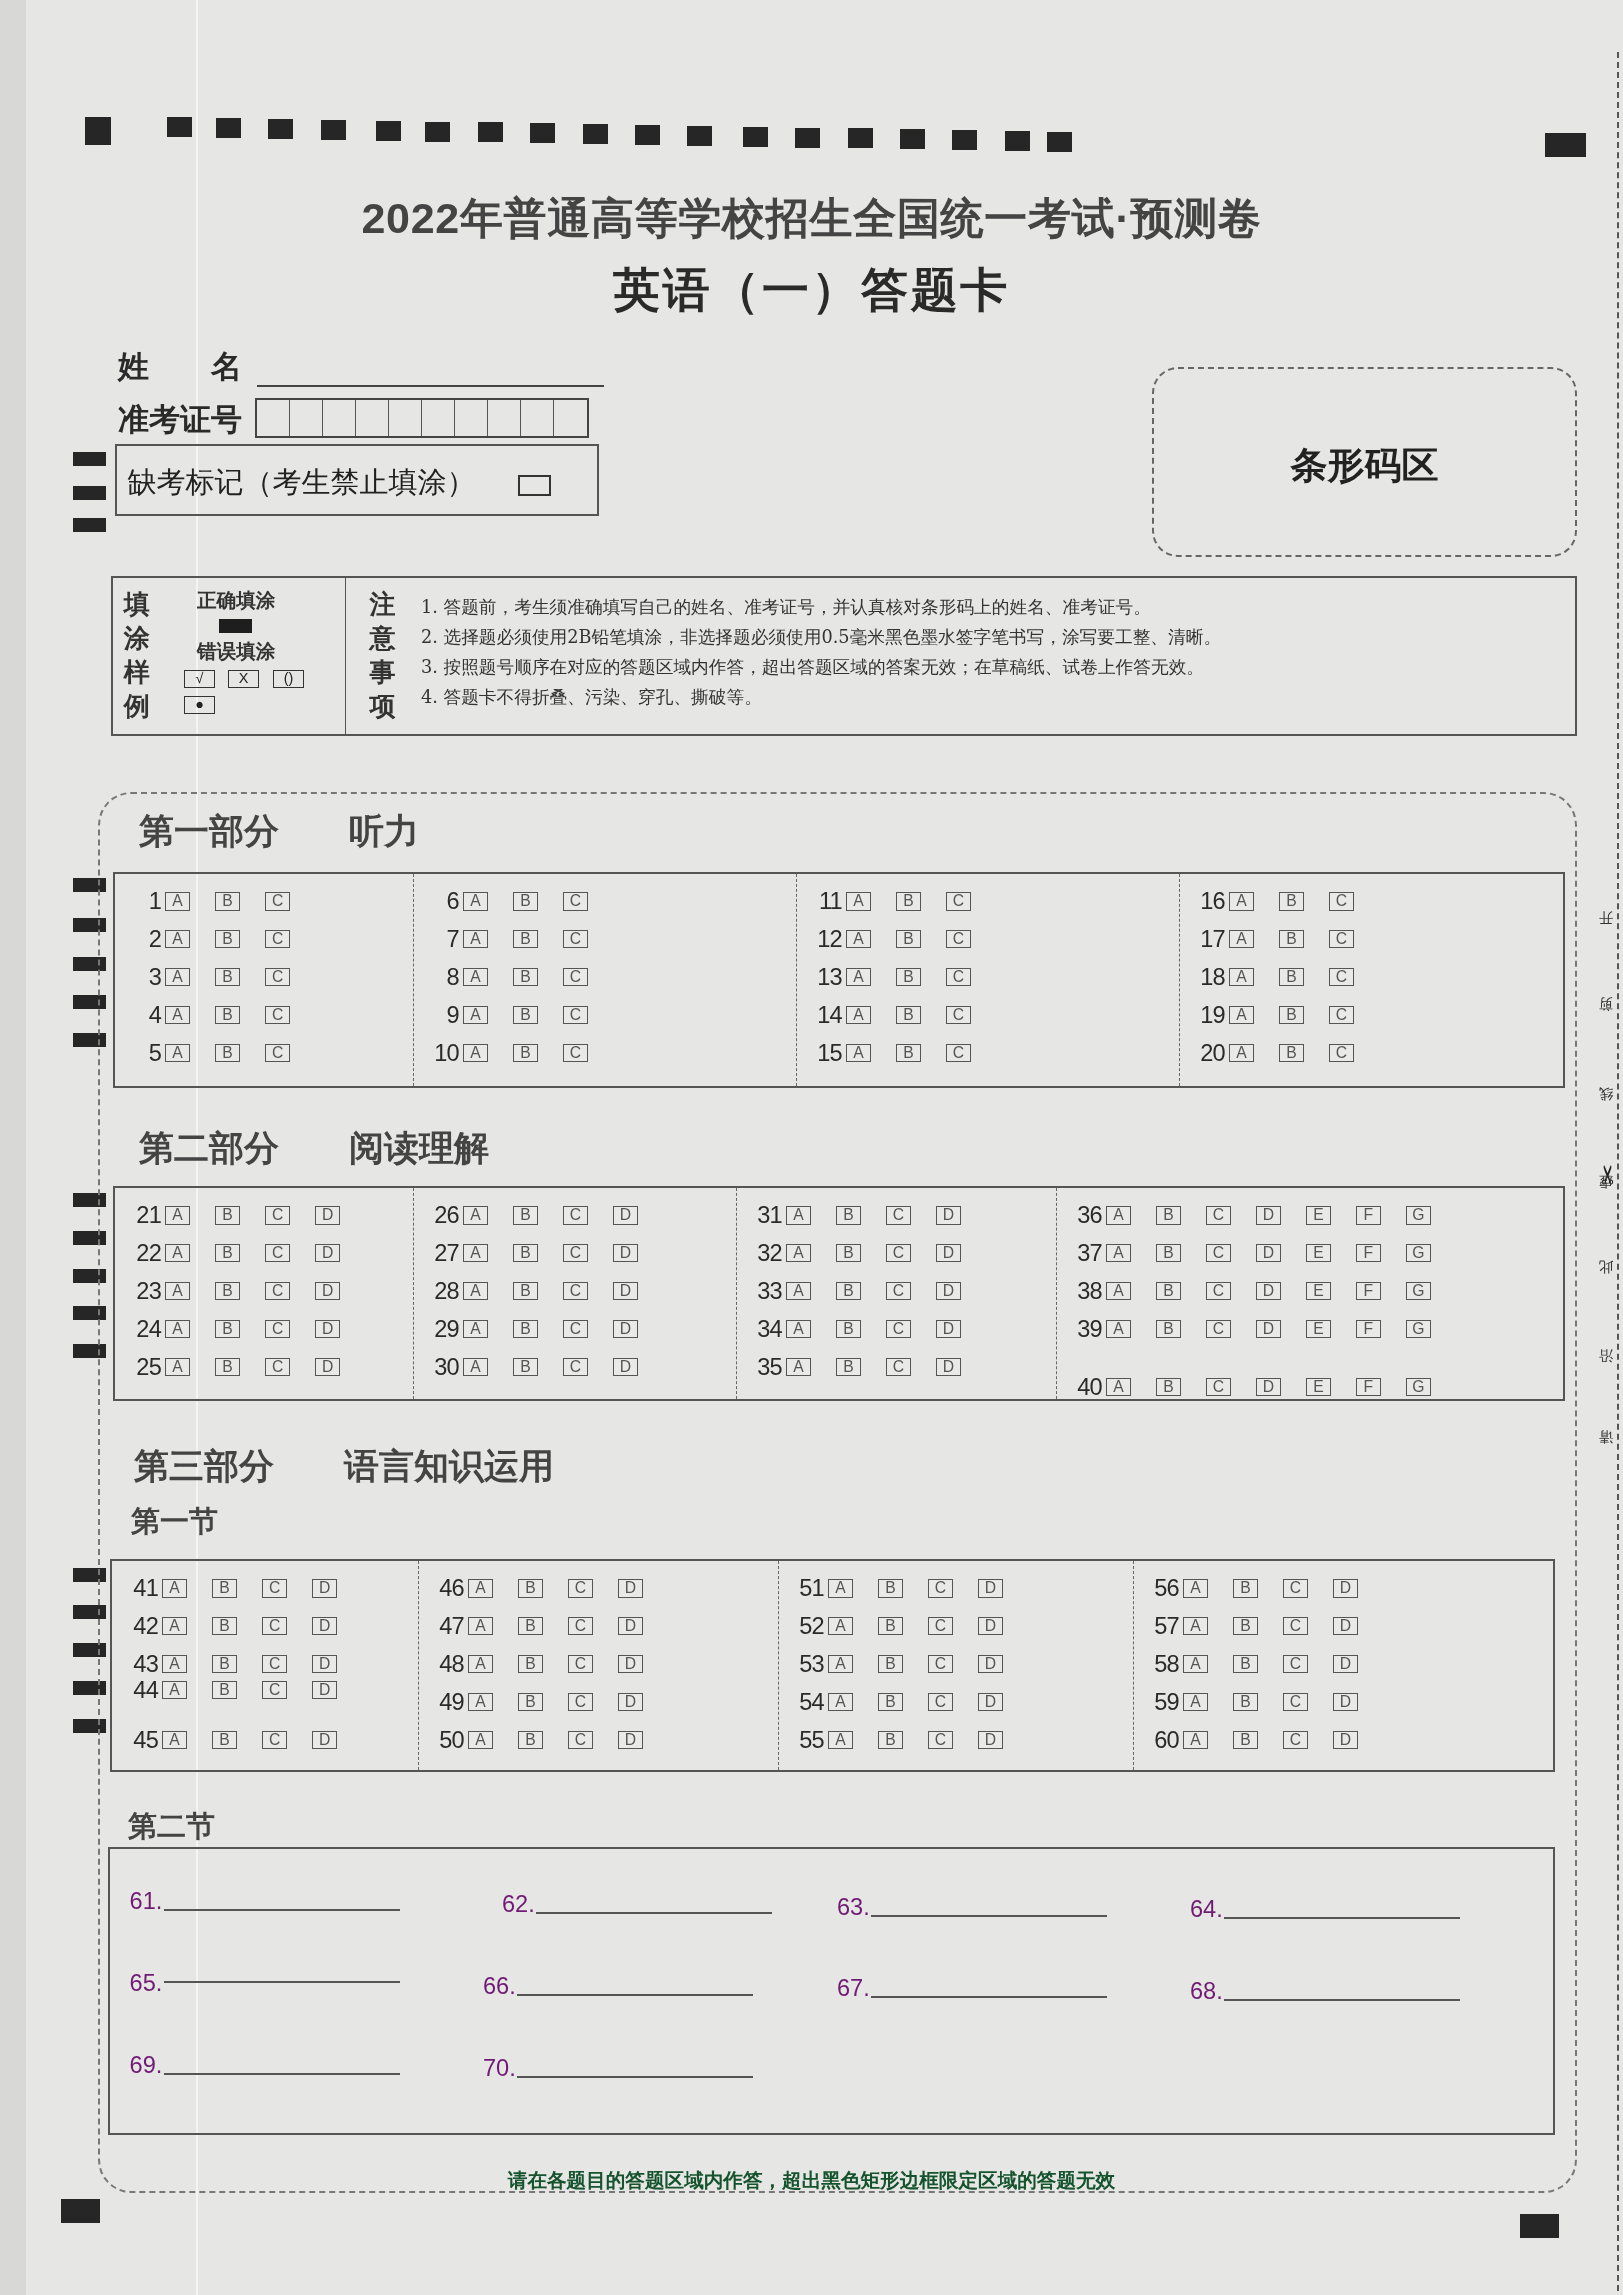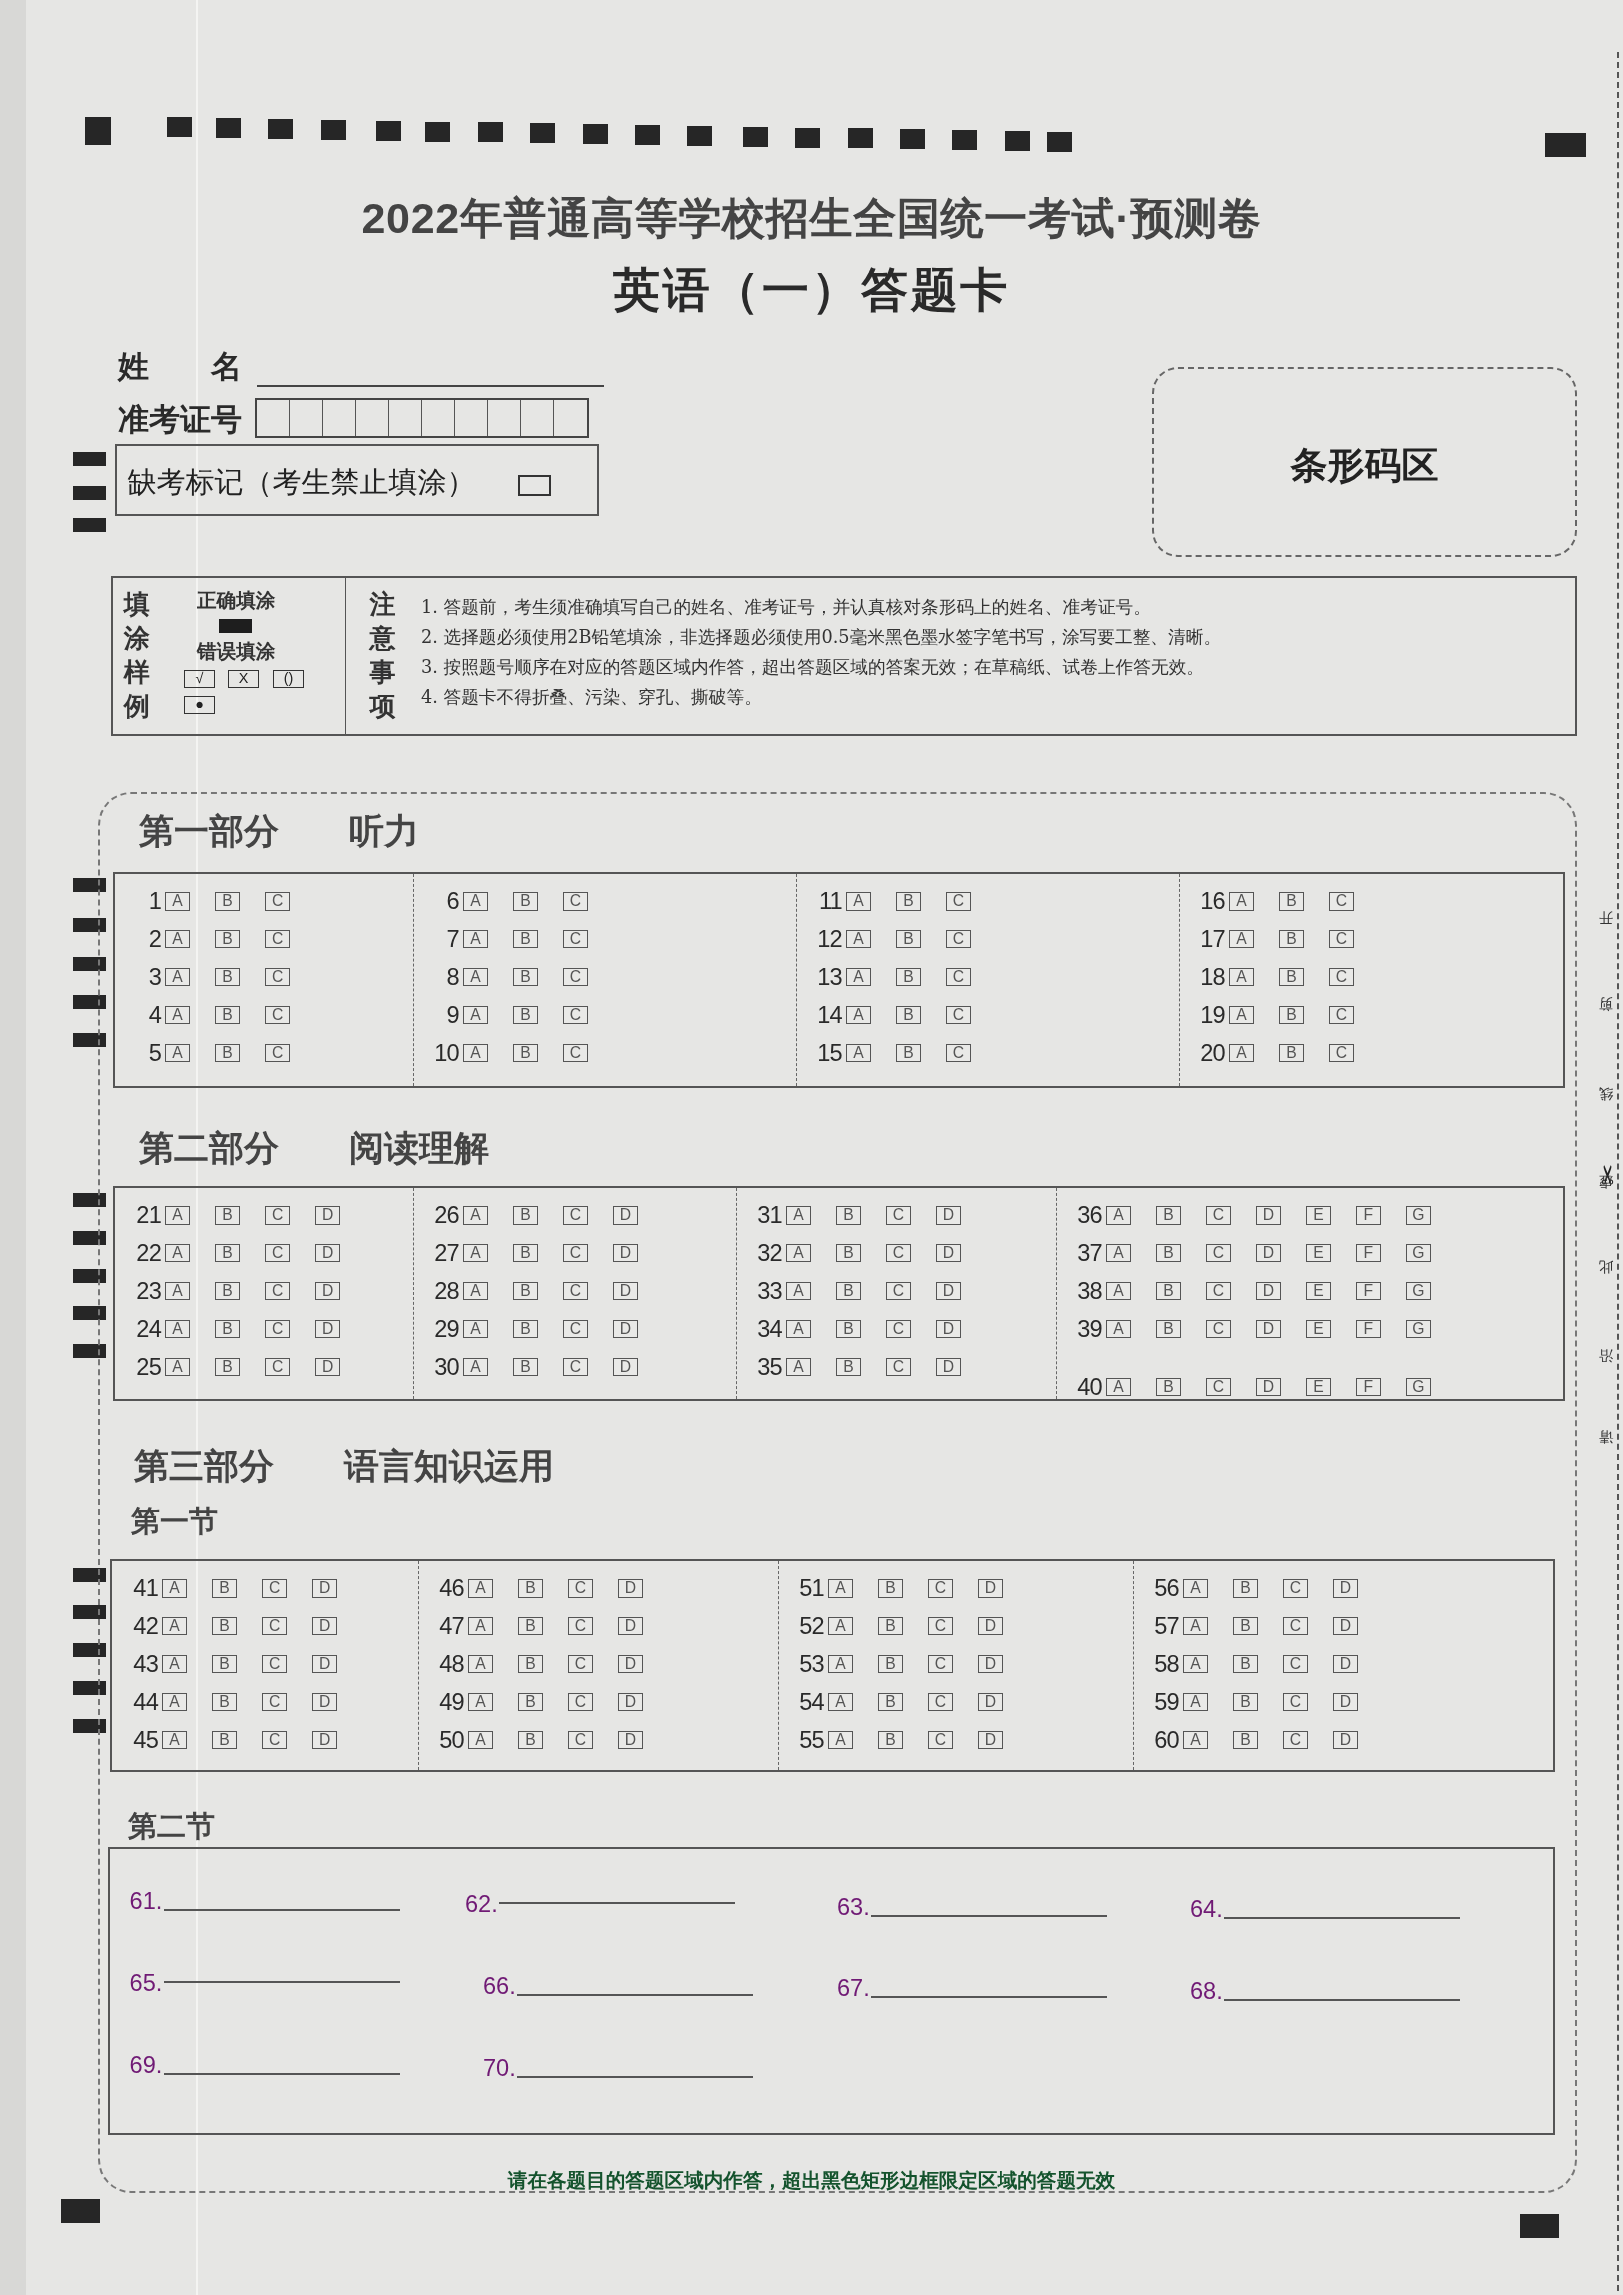--- a/index.html
+++ b/index.html
@@ -460,21 +460,21 @@
       <span class="opt">C</span>
       <span class="opt">D</span>
     </div>
     <div class="q" style="left: 9.2px; top: 90px;">
       <span class="qnum">43</span>
       <span class="opt">A</span>
       <span class="opt">B</span>
       <span class="opt">C</span>
       <span class="opt">D</span>
     </div>
-    <div class="q" style="left: 9.2px; top: 128px; justify-content: center;">
+    <div class="q" style="left: 9.2px; top: 116px; justify-content: center;">
       <span class="qnum">44</span>
       <span class="opt">A</span>
       <span class="opt">B</span>
       <span class="opt">C</span>
       <span class="opt">D</span>
     </div>
     <div class="q" style="left: 9.2px; top: 166px;">
       <span class="qnum">45</span>
       <span class="opt">A</span>
       <span class="opt">B</span>
@@ -590,21 +590,21 @@
       <span class="opt">D</span>
     </div>
   </div>
 
 <div class="sub-title" style="left:128px;top:1807px;">第二节</div>
 <div class="grid-box" id="blanks-box" style="left:108px;top:1847px;width:1447px;height:288px;">
     <div class="fill-row" style="left: 19.6px; top: 39px;">
       <span class="fill-num">61.</span>
       <span class="fill-line"></span>
     </div>
-    <div class="fill-row" style="left: 355px; top: 42px; align-items: center;">
+    <div class="fill-row" style="left: 392px; top: 42px;">
       <span class="fill-num">62.</span>
       <span class="fill-line"></span>
     </div>
     <div class="fill-row" style="left: 727px; top: 45px;">
       <span class="fill-num">63.</span>
       <span class="fill-line"></span>
     </div>
     <div class="fill-row" style="left: 1080px; top: 47px;">
       <span class="fill-num">64.</span>
       <span class="fill-line"></span>

